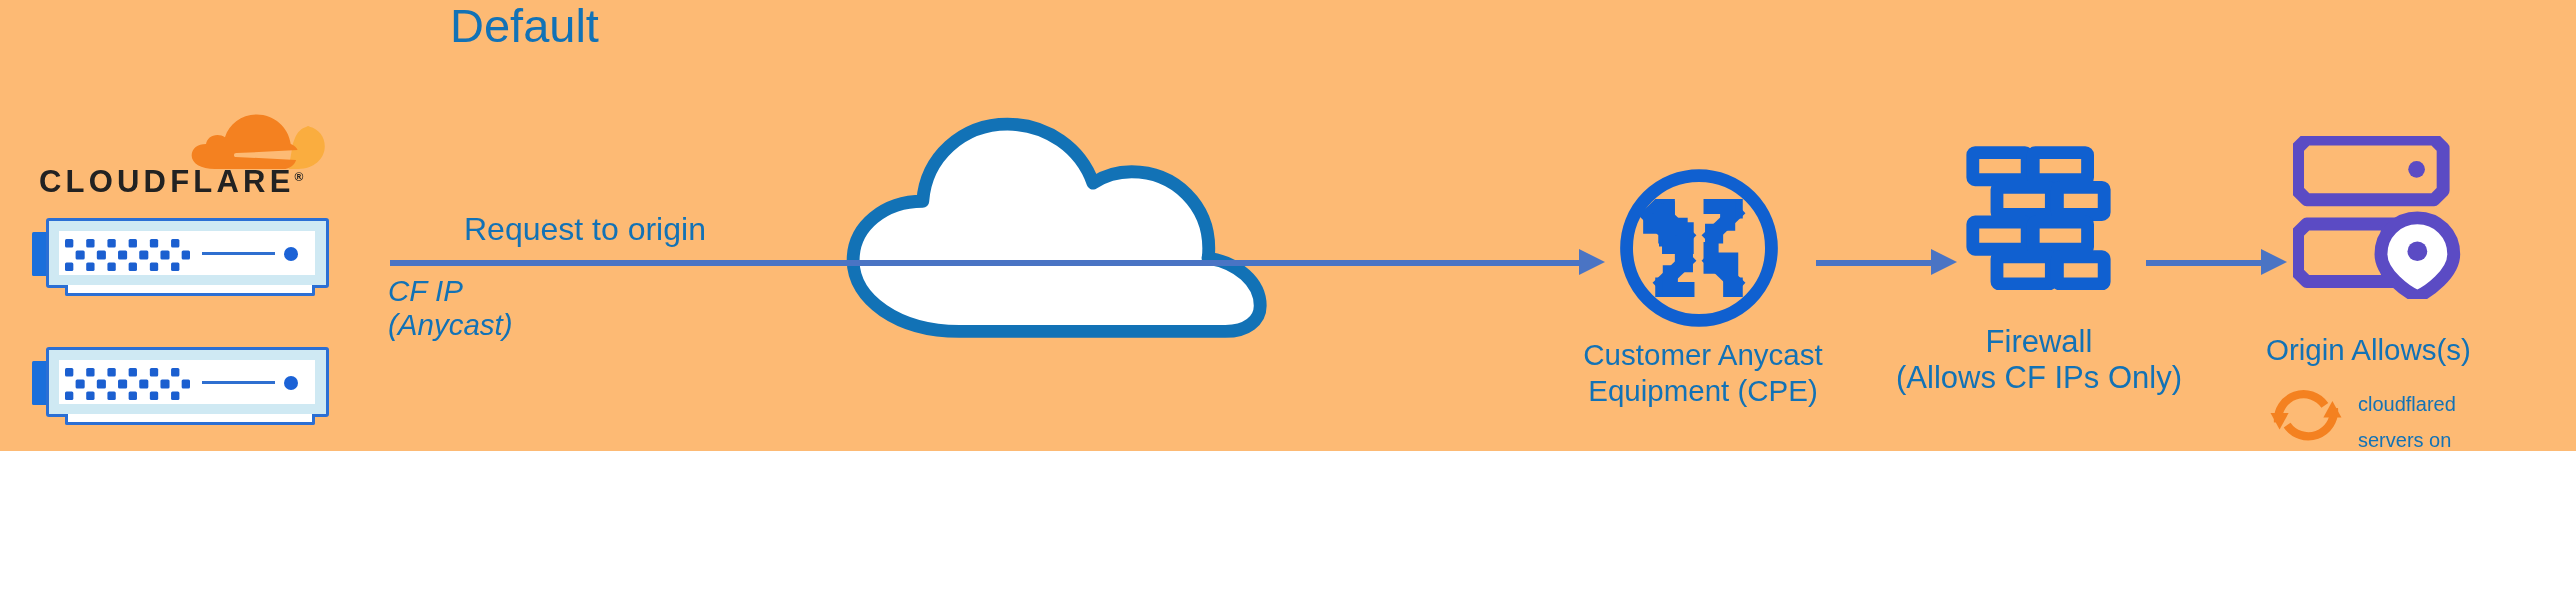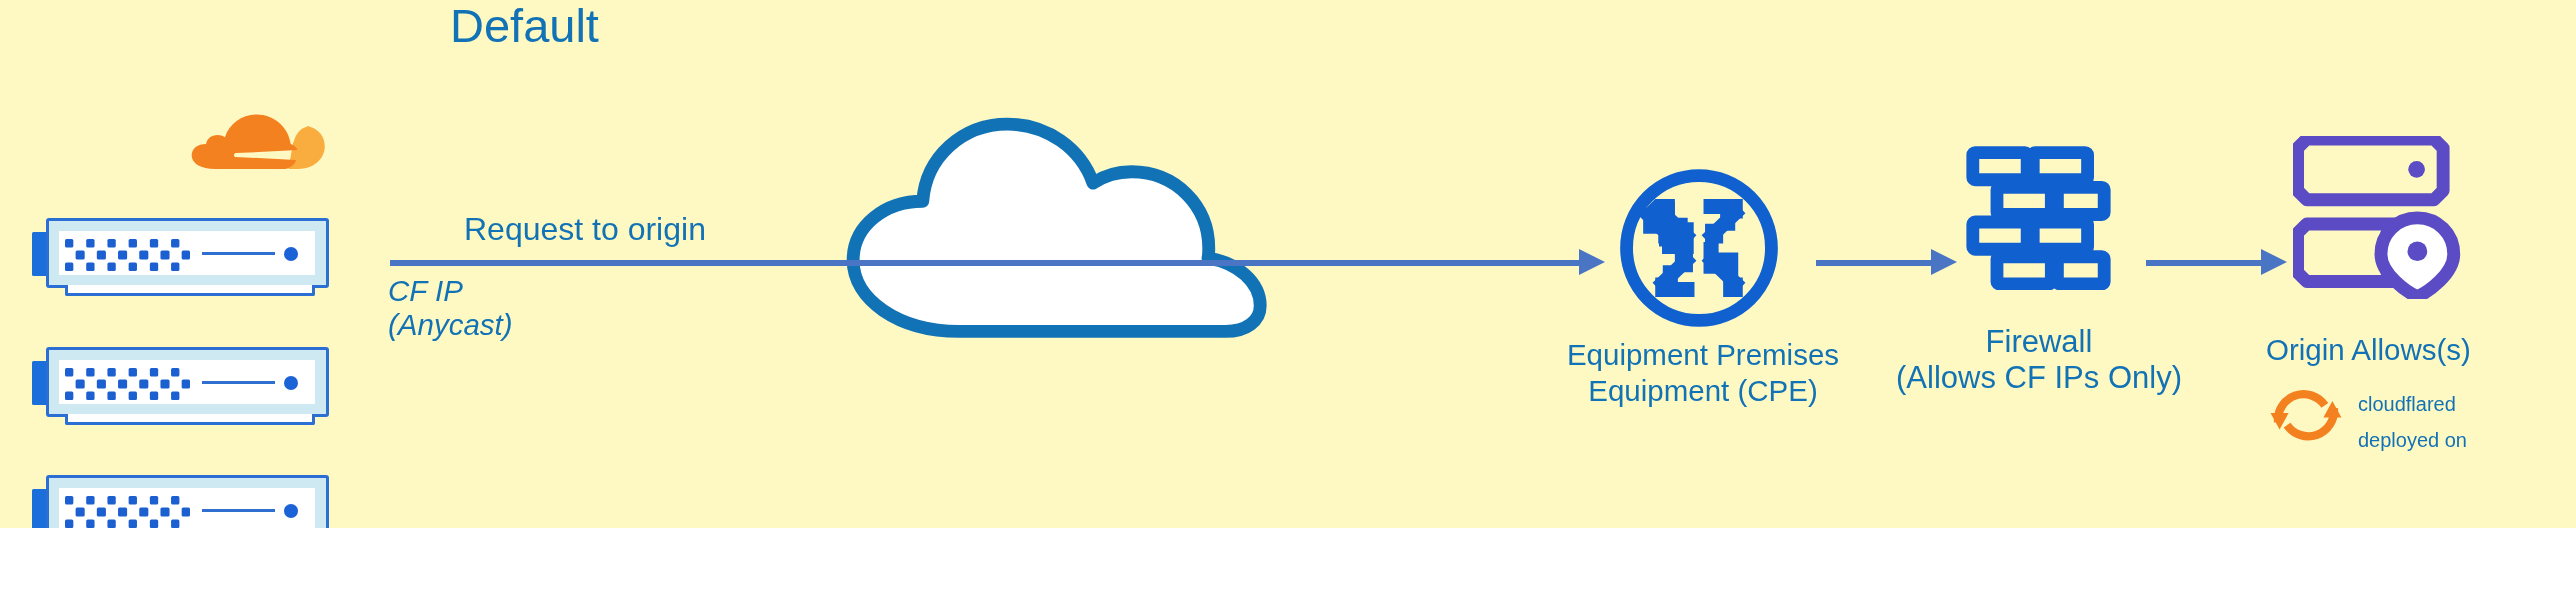--- a/index.html
+++ b/index.html
@@ -8,22 +8,22 @@
     padding: 0;
     background: #ffffff;
   }
   body {
     font-family: "Liberation Sans", sans-serif;
     -webkit-font-smoothing: antialiased;
   }
   #canvas {
     position: relative;
     width: 2576px;
-    height: 528px;
-    background: #fef9c3;
+    height: 451px;
+    background: #fdba74;
     overflow: hidden;
   }
   .abs { position: absolute; }
 
   
   #diagram-title {
     left: 450px;
     top: 1.5px;
     font-size: 47px;
     line-height: 1.0;
@@ -250,20 +250,21 @@
 
   <div class="abs" id="cf-logo-block">
     <svg id="cf-cloud-mark" viewBox="0 0 190 78">
       <path d="M130 78 L143 78 C163 78 178 65 178 48 C178 35 170 25 158 22
                C157 21 155 21 154 22 C147 24 142 29 139 36 L136 44 Z" fill="#faad3f"></path>
       <path d="M33 78 C14 78 2 70 2 60 C2 51 10 45 21 45 C22 38 28 33 36 33
                C40 33 43 34 46 36 C52 18 68 6 88 6 C111 6 130 23 133 45
                C136 46 139 48 141 51 L142 53 L61 57 C59 57 58 58 58 60
                C58 61 59 62 60 62 L140 66 C138 73 131 78 123 78 Z" fill="#f48120"></path>
     </svg>
+    <div id="cf-wordmark"><span>CLOUDFLARE</span><span class="reg">®</span></div>
   </div>
 
   <div class="cf-server abs" style="left:32px; top:218px;">
     <div class="cf-srv-tab"></div>
     <div class="cf-srv-body">
       <div class="cf-srv-face"></div>
     </div>
     <svg class="cf-srv-dots" width="125" height="32" viewBox="0 0 165 42">
       <g fill="#1b5fd0">
         <rect x="0" y="0" width="11" height="11" rx="2"></rect>
@@ -402,21 +403,21 @@
       <polygon points="117,76 117,118 159,118 159,98 137,98 137,76" opacity="0"></polygon>
       <polygon points="158,45 158,87 138,87 138,65 116,65 116,45"></polygon>
       <polygon points="62,175 62,133 82,133 82,155 104,155 104,175"></polygon>
       <polygon points="117,102 159,102 159,122 137,122 137,144 117,144" opacity="0"></polygon>
       <polygon points="116,176 158,176 158,134 138,134 138,156 116,156" opacity="0"></polygon>
       <polygon points="137,176 137,134 157,134 157,156 179,156" opacity="0"></polygon>
       <polygon points="116,144 158,144 158,124 136,124 136,102 116,102"></polygon>
     </g>
   </svg>
   <div class="abs" id="cpe-label">
-    <div>Equipment Premises</div>
+    <div>Customer Anycast</div>
     <div>Equipment (CPE)</div>
   </div>
 
   <div class="conn-line" id="arrow-cpe-fw-line"></div>
   <div class="conn-head" id="arrow-cpe-fw-head"></div>
 
   <svg class="abs" id="firewall-icon" viewBox="0 0 200 192">
     <g fill="none" stroke="#1060d0" stroke-width="17" stroke-linejoin="round">
       <rect x="13" y="10" width="72" height="36" rx="3"></rect>
       <rect x="93" y="10" width="72" height="36" rx="3"></rect>
@@ -453,18 +454,18 @@
     <svg id="cloudflared-icon" viewBox="0 0 110 96">
       <g fill="none" stroke="#f48120" stroke-width="11" stroke-linecap="butt">
         <path d="M16 58 A34 34 0 0 1 78 36"></path>
         <path d="M90 40 A34 34 0 0 1 28 62"></path>
       </g>
       <polygon points="6,46 30,46 18,68" fill="#f48120"></polygon>
       <polygon points="100,52 76,52 88,30" fill="#f48120"></polygon>
     </svg>
     <div id="cloudflared-text">
       <div>cloudflared</div>
-      <div>deployed on</div>
+      <div>servers on</div>
     </div>
   </div>
 
 </div>
 
 
 </body></html>

